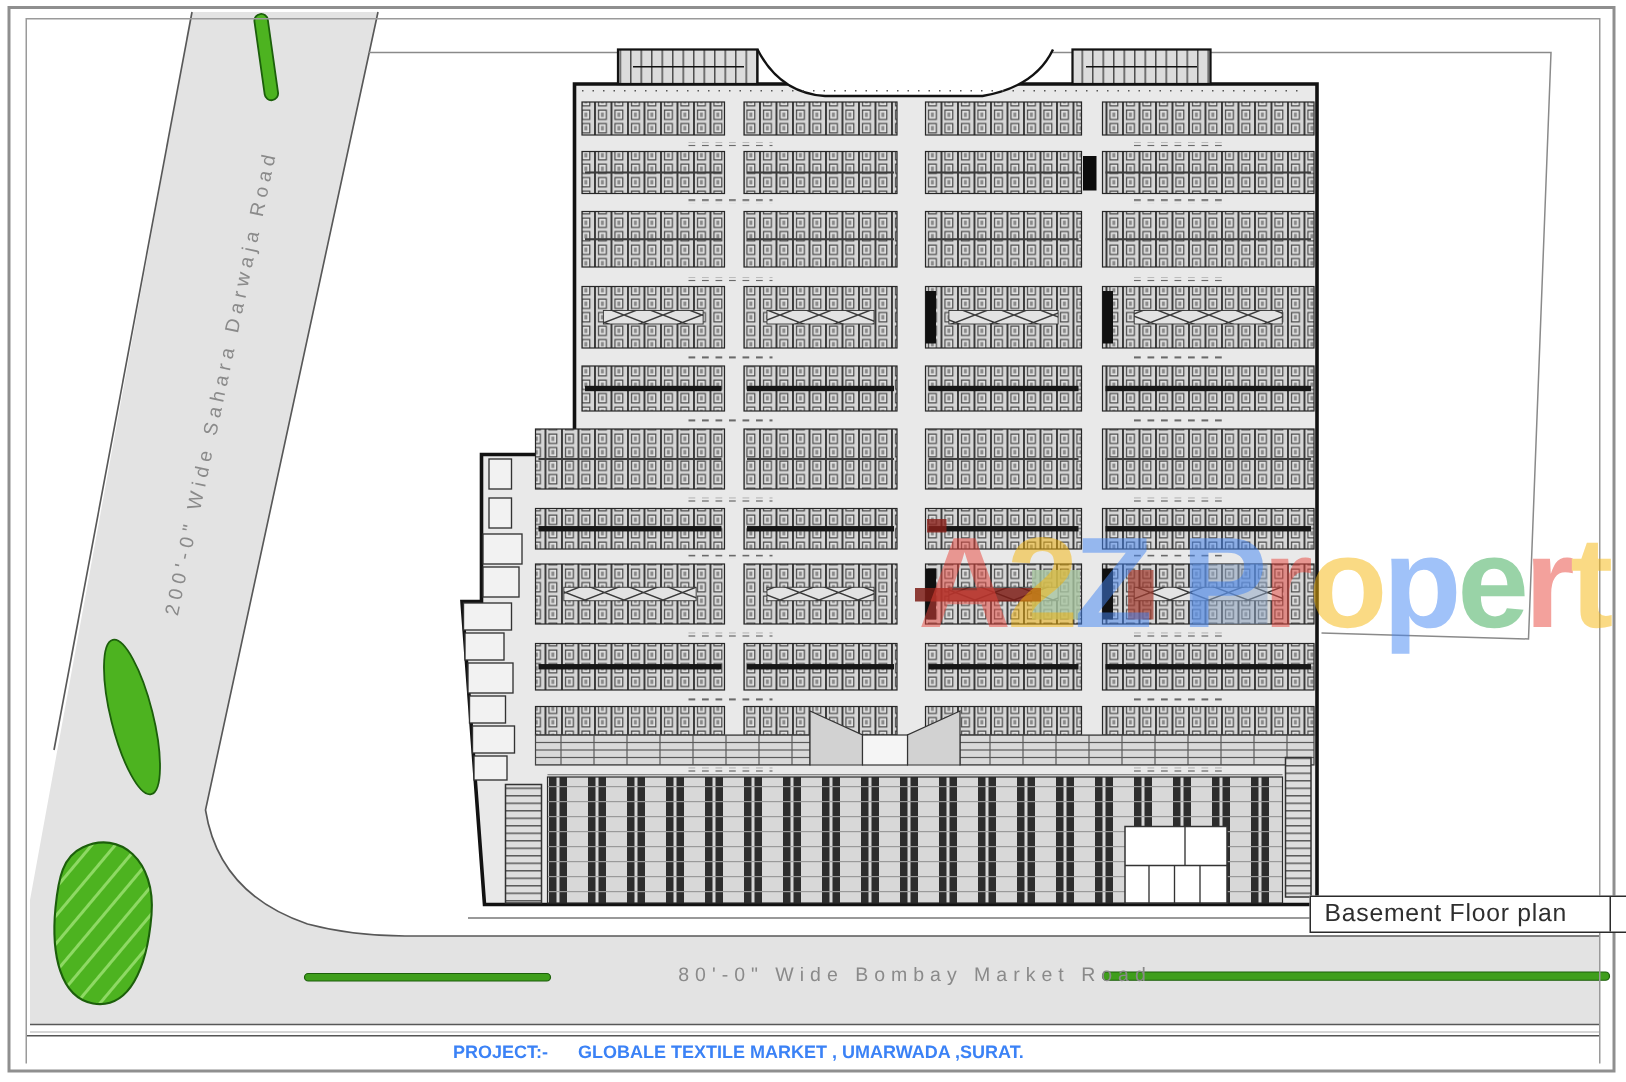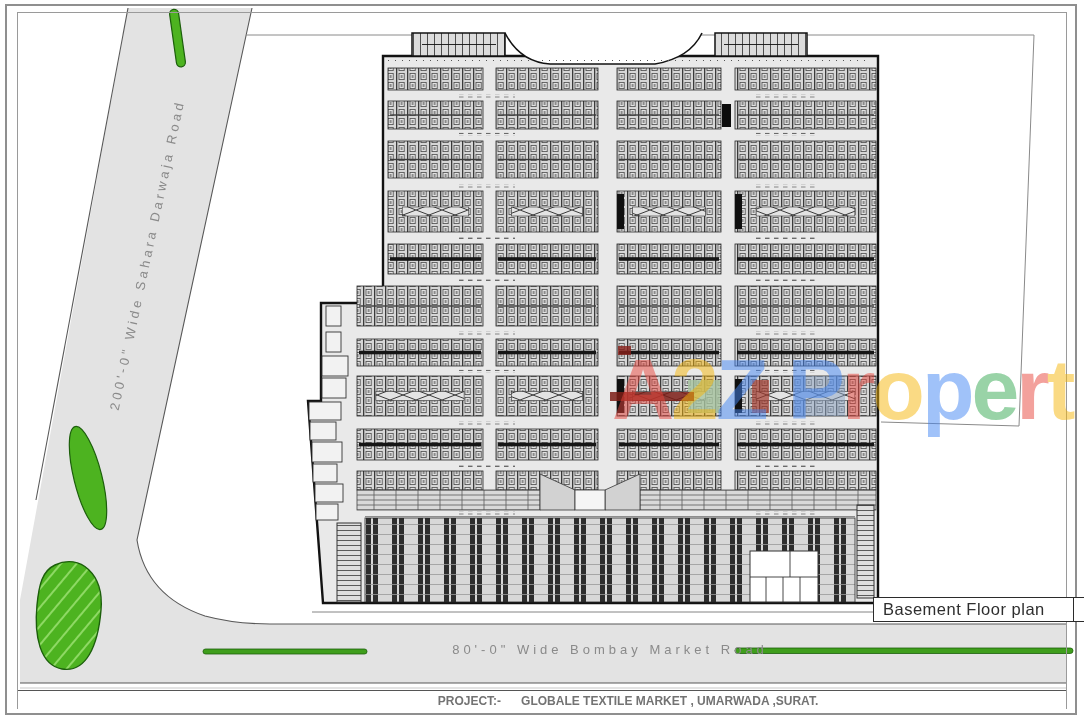--- a/index.html
+++ b/index.html
@@ -18,21 +18,21 @@
   .title-strip{
     position:absolute;left:873px;top:597px;width:228px;height:25px;background:#fff;
     border:1.5px solid #2b2b2b;box-sizing:border-box;display:flex;align-items:center;
   }
   .title-strip .txt{flex:1;padding-left:9px;font-size:16.5px;color:#2e2e2e;letter-spacing:.5px;white-space:nowrap;}
   .title-strip .icon-cell{width:26px;height:100%;border-left:1px solid #2b2b2b;display:flex;align-items:center;justify-content:center;}
   .project-strip{
     position:absolute;left:18px;top:690px;width:1048px;height:19px;background:#fff;
     border-top:1px solid #555;display:flex;align-items:center;justify-content:center;
   }
-  .project-strip .inner{position:absolute;left:300px;width:620px;text-align:center;font-size:12px;font-weight:bold;color:#737373;white-space:nowrap;}
+  .project-strip .inner{position:absolute;left:284px;width:620px;text-align:left;font-size:12px;font-weight:bold;color:#3b82f6;white-space:nowrap;}
   .project-strip .prefix{margin-right:20px;}
   .watermark{position:absolute;left:612px;top:346px;display:flex;font-size:86px;font-weight:700;letter-spacing:-3px;line-height:1;opacity:.5;pointer-events:none;}
   .watermark span{display:inline-block;}
   .watermark .sp{width:22px;}
   .wm-suffix{position:absolute;left:870px;top:393px;font-size:46px;font-weight:700;letter-spacing:3px;opacity:.65;pointer-events:none;}
 </style>
 </head>
 <body>
 
 <div class="sheet">

